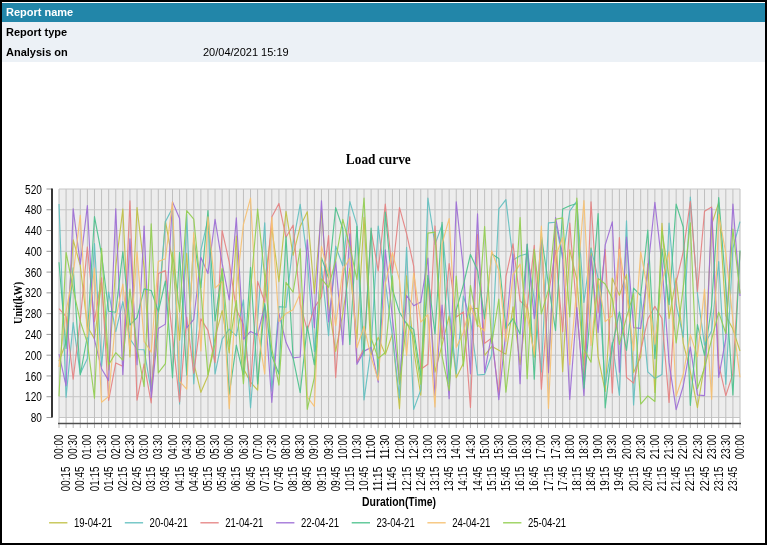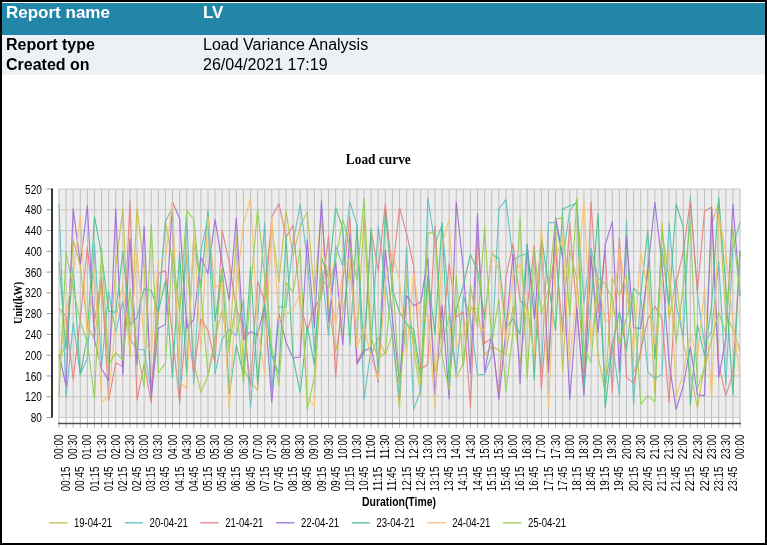--- a/index.html
+++ b/index.html
@@ -1,36 +1,34 @@
 <!DOCTYPE html>
 <html><head><meta charset="utf-8">
 <style>
 html,body{margin:0;padding:0}
 body{width:767px;height:545px;position:relative;background:#fff;font-family:"Liberation Sans",sans-serif;overflow:hidden}
 .frame{position:absolute;left:0;top:0;width:763px;height:541px;border:2.5px solid #000;background:#fff}
 .tbl{position:absolute;left:2px;top:3px;width:763px}
-.hdr{height:32px;background:#2286a9;color:#fff;font-weight:bold;font-size:17px;line-height:19px;display:flex}
-.row{height:20px;background:#ecf1f6;color:#000;font-size:16px;line-height:20px;display:flex}
+.hdr{height:19px;background:#2286a9;color:#fff;font-weight:bold;font-size:11px;line-height:19px;display:flex}
+.row{height:20px;background:#ecf1f6;color:#000;font-size:11px;line-height:20px;display:flex}
 .lab{width:197px;padding-left:4px;font-weight:bold}
 .val{flex:1}
 </style></head>
 <body>
 <div class="frame"></div>
 <div class="tbl">
 <div class="hdr">
       <div class="lab">Report name</div>
-      <div class="val">LV</div>
     </div>
 <div class="row">
       <div class="lab">Report type</div>
-      <div class="val">Load Variance Analysis</div>
     </div>
 <div class="row">
-      <div class="lab">Created on</div>
-      <div class="val">26/04/2021 17:19</div>
+      <div class="lab">Analysis on</div>
+      <div class="val">20/04/2021 15:19</div>
     </div>
 </div>
 <svg width="767" height="545" viewBox="0 0 767 545" style="position:absolute;left:0;top:0">
 <text x="345.8" y="164.3" font-family="Liberation Serif, serif" font-size="15" font-weight="bold" textLength="65" lengthAdjust="spacingAndGlyphs" fill="#000">Load curve</text>
 <rect x="59.0" y="189.0" width="681.0" height="228.5" fill="#ededed"></rect>
 <path d="M59.0 189.0V417.5 M66.09 189.0V417.5 M73.19 189.0V417.5 M80.28 189.0V417.5 M87.38 189.0V417.5 M94.47 189.0V417.5 M101.56 189.0V417.5 M108.66 189.0V417.5 M115.75 189.0V417.5 M122.84 189.0V417.5 M129.94 189.0V417.5 M137.03 189.0V417.5 M144.12 189.0V417.5 M151.22 189.0V417.5 M158.31 189.0V417.5 M165.41 189.0V417.5 M172.5 189.0V417.5 M179.59 189.0V417.5 M186.69 189.0V417.5 M193.78 189.0V417.5 M200.88 189.0V417.5 M207.97 189.0V417.5 M215.06 189.0V417.5 M222.16 189.0V417.5 M229.25 189.0V417.5 M236.34 189.0V417.5 M243.44 189.0V417.5 M250.53 189.0V417.5 M257.62 189.0V417.5 M264.72 189.0V417.5 M271.81 189.0V417.5 M278.91 189.0V417.5 M286.0 189.0V417.5 M293.09 189.0V417.5 M300.19 189.0V417.5 M307.28 189.0V417.5 M314.38 189.0V417.5 M321.47 189.0V417.5 M328.56 189.0V417.5 M335.66 189.0V417.5 M342.75 189.0V417.5 M349.84 189.0V417.5 M356.94 189.0V417.5 M364.03 189.0V417.5 M371.12 189.0V417.5 M378.22 189.0V417.5 M385.31 189.0V417.5 M392.41 189.0V417.5 M399.5 189.0V417.5 M406.59 189.0V417.5 M413.69 189.0V417.5 M420.78 189.0V417.5 M427.88 189.0V417.5 M434.97 189.0V417.5 M442.06 189.0V417.5 M449.16 189.0V417.5 M456.25 189.0V417.5 M463.34 189.0V417.5 M470.44 189.0V417.5 M477.53 189.0V417.5 M484.62 189.0V417.5 M491.72 189.0V417.5 M498.81 189.0V417.5 M505.91 189.0V417.5 M513.0 189.0V417.5 M520.09 189.0V417.5 M527.19 189.0V417.5 M534.28 189.0V417.5 M541.38 189.0V417.5 M548.47 189.0V417.5 M555.56 189.0V417.5 M562.66 189.0V417.5 M569.75 189.0V417.5 M576.84 189.0V417.5 M583.94 189.0V417.5 M591.03 189.0V417.5 M598.12 189.0V417.5 M605.22 189.0V417.5 M612.31 189.0V417.5 M619.41 189.0V417.5 M626.5 189.0V417.5 M633.59 189.0V417.5 M640.69 189.0V417.5 M647.78 189.0V417.5 M654.88 189.0V417.5 M661.97 189.0V417.5 M669.06 189.0V417.5 M676.16 189.0V417.5 M683.25 189.0V417.5 M690.34 189.0V417.5 M697.44 189.0V417.5 M704.53 189.0V417.5 M711.62 189.0V417.5 M718.72 189.0V417.5 M725.81 189.0V417.5 M732.91 189.0V417.5 M740.0 189.0V417.5" stroke="#bfbfbf" stroke-width="1" fill="none"></path>
 <path d="M59.0 189.0H740.0 M59.0 209.77H740.0 M59.0 230.55H740.0 M59.0 251.32H740.0 M59.0 272.09H740.0 M59.0 292.86H740.0 M59.0 313.64H740.0 M59.0 334.41H740.0 M59.0 355.18H740.0 M59.0 375.95H740.0 M59.0 396.73H740.0 M59.0 417.5H740.0" stroke="#c6c6c6" stroke-width="1" fill="none"></path>
 <path d="M59.0 417.5V428 M66.09 417.5V428 M73.19 417.5V428 M80.28 417.5V428 M87.38 417.5V428 M94.47 417.5V428 M101.56 417.5V428 M108.66 417.5V428 M115.75 417.5V428 M122.84 417.5V428 M129.94 417.5V428 M137.03 417.5V428 M144.12 417.5V428 M151.22 417.5V428 M158.31 417.5V428 M165.41 417.5V428 M172.5 417.5V428 M179.59 417.5V428 M186.69 417.5V428 M193.78 417.5V428 M200.88 417.5V428 M207.97 417.5V428 M215.06 417.5V428 M222.16 417.5V428 M229.25 417.5V428 M236.34 417.5V428 M243.44 417.5V428 M250.53 417.5V428 M257.62 417.5V428 M264.72 417.5V428 M271.81 417.5V428 M278.91 417.5V428 M286.0 417.5V428 M293.09 417.5V428 M300.19 417.5V428 M307.28 417.5V428 M314.38 417.5V428 M321.47 417.5V428 M328.56 417.5V428 M335.66 417.5V428 M342.75 417.5V428 M349.84 417.5V428 M356.94 417.5V428 M364.03 417.5V428 M371.12 417.5V428 M378.22 417.5V428 M385.31 417.5V428 M392.41 417.5V428 M399.5 417.5V428 M406.59 417.5V428 M413.69 417.5V428 M420.78 417.5V428 M427.88 417.5V428 M434.97 417.5V428 M442.06 417.5V428 M449.16 417.5V428 M456.25 417.5V428 M463.34 417.5V428 M470.44 417.5V428 M477.53 417.5V428 M484.62 417.5V428 M491.72 417.5V428 M498.81 417.5V428 M505.91 417.5V428 M513.0 417.5V428 M520.09 417.5V428 M527.19 417.5V428 M534.28 417.5V428 M541.38 417.5V428 M548.47 417.5V428 M555.56 417.5V428 M562.66 417.5V428 M569.75 417.5V428 M576.84 417.5V428 M583.94 417.5V428 M591.03 417.5V428 M598.12 417.5V428 M605.22 417.5V428 M612.31 417.5V428 M619.41 417.5V428 M626.5 417.5V428 M633.59 417.5V428 M640.69 417.5V428 M647.78 417.5V428 M654.88 417.5V428 M661.97 417.5V428 M669.06 417.5V428 M676.16 417.5V428 M683.25 417.5V428 M690.34 417.5V428 M697.44 417.5V428 M704.53 417.5V428 M711.62 417.5V428 M718.72 417.5V428 M725.81 417.5V428 M732.91 417.5V428 M740.0 417.5V428" stroke="#b9b9b9" stroke-width="1" fill="none"></path>
 <path d="M46.5 189.0H52 M46.5 209.77H52 M46.5 230.55H52 M46.5 251.32H52 M46.5 272.09H52 M46.5 292.86H52 M46.5 313.64H52 M46.5 334.41H52 M46.5 355.18H52 M46.5 375.95H52 M46.5 396.73H52 M46.5 417.5H52" stroke="#999" stroke-width="1" fill="none"></path>
 <polyline points="59.0,361.31 66.09,342.27 73.19,239.93 80.28,265.72 87.38,326.44 94.47,338.85 101.56,282.32 108.66,369.95 115.75,266.47 122.84,209.18 129.94,356.85 137.03,207.67 144.12,267.64 151.22,389.29 158.31,315.63 165.41,220.96 172.5,261.21 179.59,340.2 186.69,253.44 193.78,362.84 200.88,392.34 207.97,375.67 215.06,337.3 222.16,310.66 229.25,352.98 236.34,236.01 243.44,368.55 250.53,382.14 257.62,390.19 264.72,282.26 271.81,227.72 278.91,281.61 286.0,211.27 293.09,255.39 300.19,226.48 307.28,211.84 314.38,293.42 321.47,210.06 328.56,304.32 335.66,351.42 342.75,313.52 349.84,268.11 356.94,339.26 364.03,217.35 371.12,354.97 378.22,337.35 385.31,354.6 392.41,334.03 399.5,408.64 406.59,275.87 413.69,349.59 420.78,395.21 427.88,278.37 434.97,372.17 442.06,344.9 449.16,315.84 456.25,377.73 463.34,363.31 470.44,308.72 477.53,308.28 484.62,355.37 491.72,346.35 498.81,350.29 505.91,354.23 513.0,306.92 520.09,364.58 527.19,304.18 534.28,357.28 541.38,231.18 548.47,371.36 555.56,226.14 562.66,371.75 569.75,249.91 576.84,279.59 583.94,365.18 591.03,247.92 598.12,356.64 605.22,391.49 612.31,278.11 619.41,295.38 626.5,274.61 633.59,372.58 640.69,356.87 647.78,263.9 654.88,392.49 661.97,223.39 669.06,318.43 676.16,278.04 683.25,343.04 690.34,371.61 697.44,407.64 704.53,364.99 711.62,224.47 718.72,202.57 725.81,315.64 732.91,329.07 740.0,350.96" fill="none" stroke="#c1c146" stroke-width="1.15" stroke-opacity="0.93" stroke-linejoin="round"></polyline>

